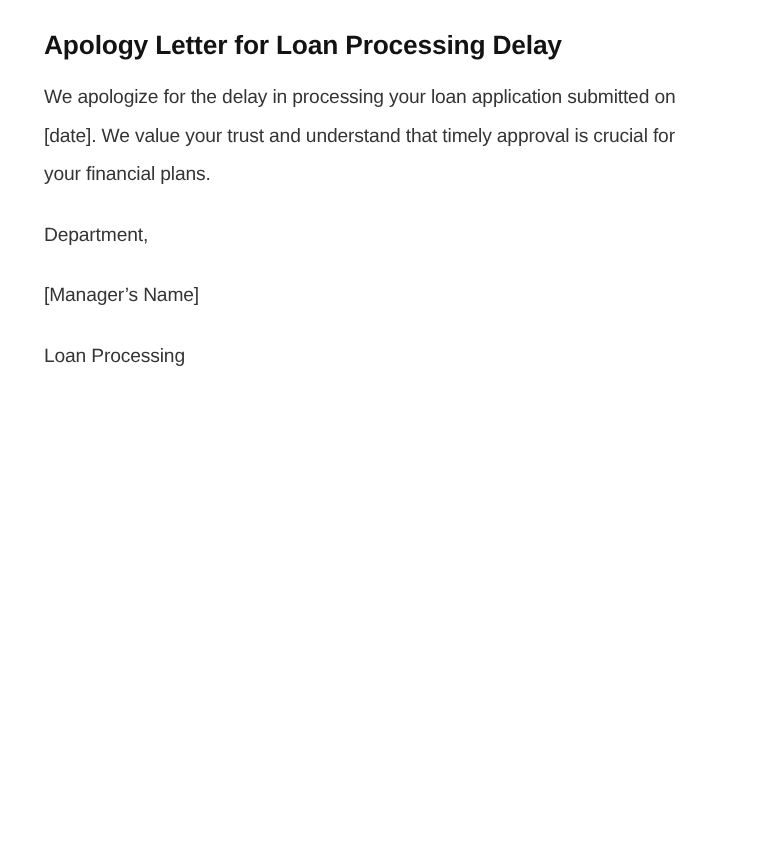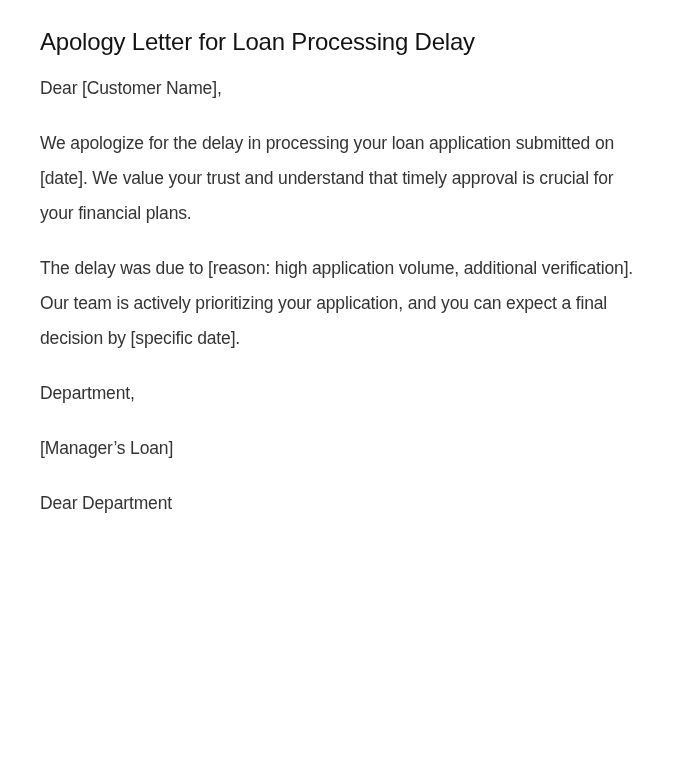--- a/index.html
+++ b/index.html
@@ -15,46 +15,44 @@
     -webkit-font-smoothing: antialiased;
   }
   .letter {
     padding: 26px 58px 0 40px;
     background: #ffffff;
   }
   .letter h1 {
     margin: 0 0 14px 0;
     font-size: 24px;
     line-height: 31px;
-    font-weight: 400;
+    font-weight: 700;
     color: #131313;
     letter-spacing: -0.2px;
   }
   .letter p {
     margin: 0 0 20px 0;
     max-width: 596px;
     font-size: 17.5px;
     line-height: 35px;
     font-weight: 400;
     color: #343434;
     letter-spacing: -0.15px;
   }
 </style>
 </head>
 <body>
 
 <main class="letter">
   <h1>Apology Letter for Loan Processing Delay</h1>
 
 
-  <p>Dear [Customer Name],</p>
 
   <p>We apologize for the delay in processing your loan application submitted on [date]. We value your trust and understand that timely approval is crucial for your financial plans.</p>
 
-  <p>The delay was due to [reason: high application volume, additional verification]. Our team is actively prioritizing your application, and you can expect a final decision by [specific date].</p>
 
 
   <p>Department,</p>
 
-  <p>[Manager’s Loan]</p>
+  <p>[Manager’s Name]</p>
 
-  <p>Dear Department</p>
+  <p>Loan Processing</p>
 </main>
 
 </body></html>

